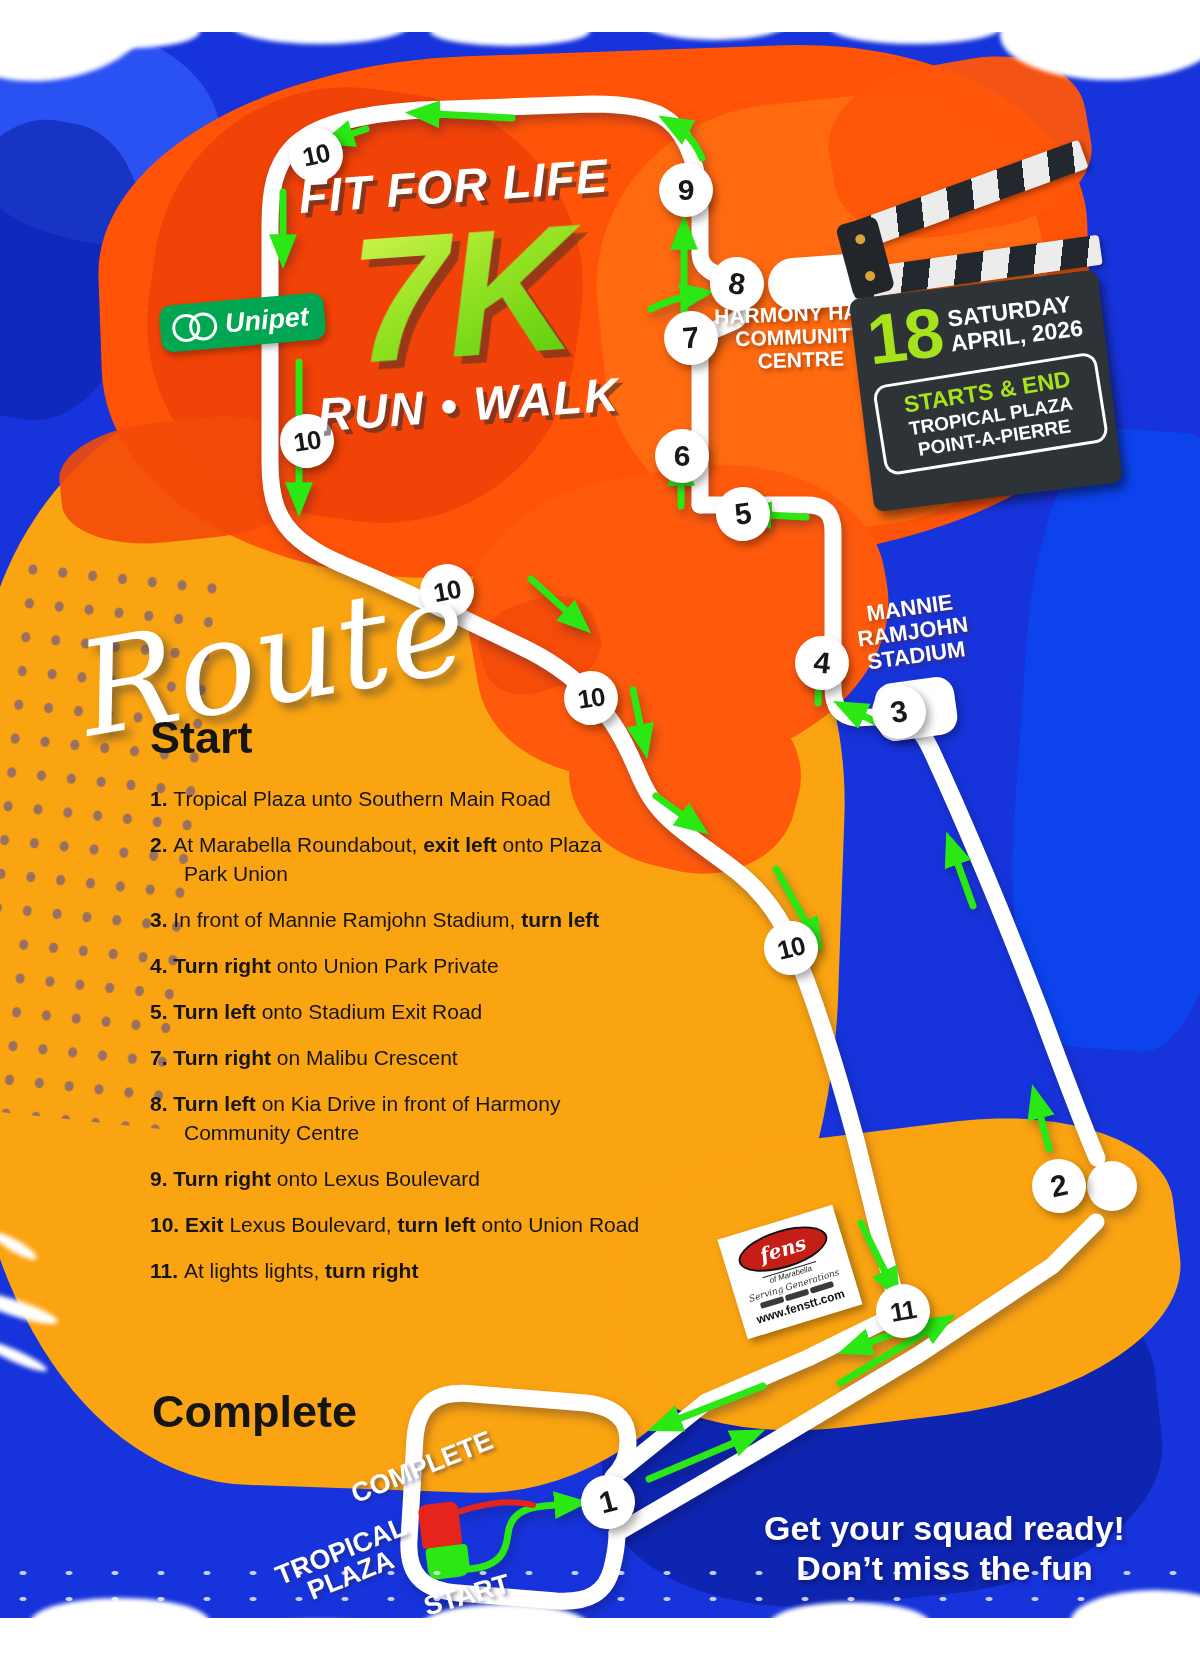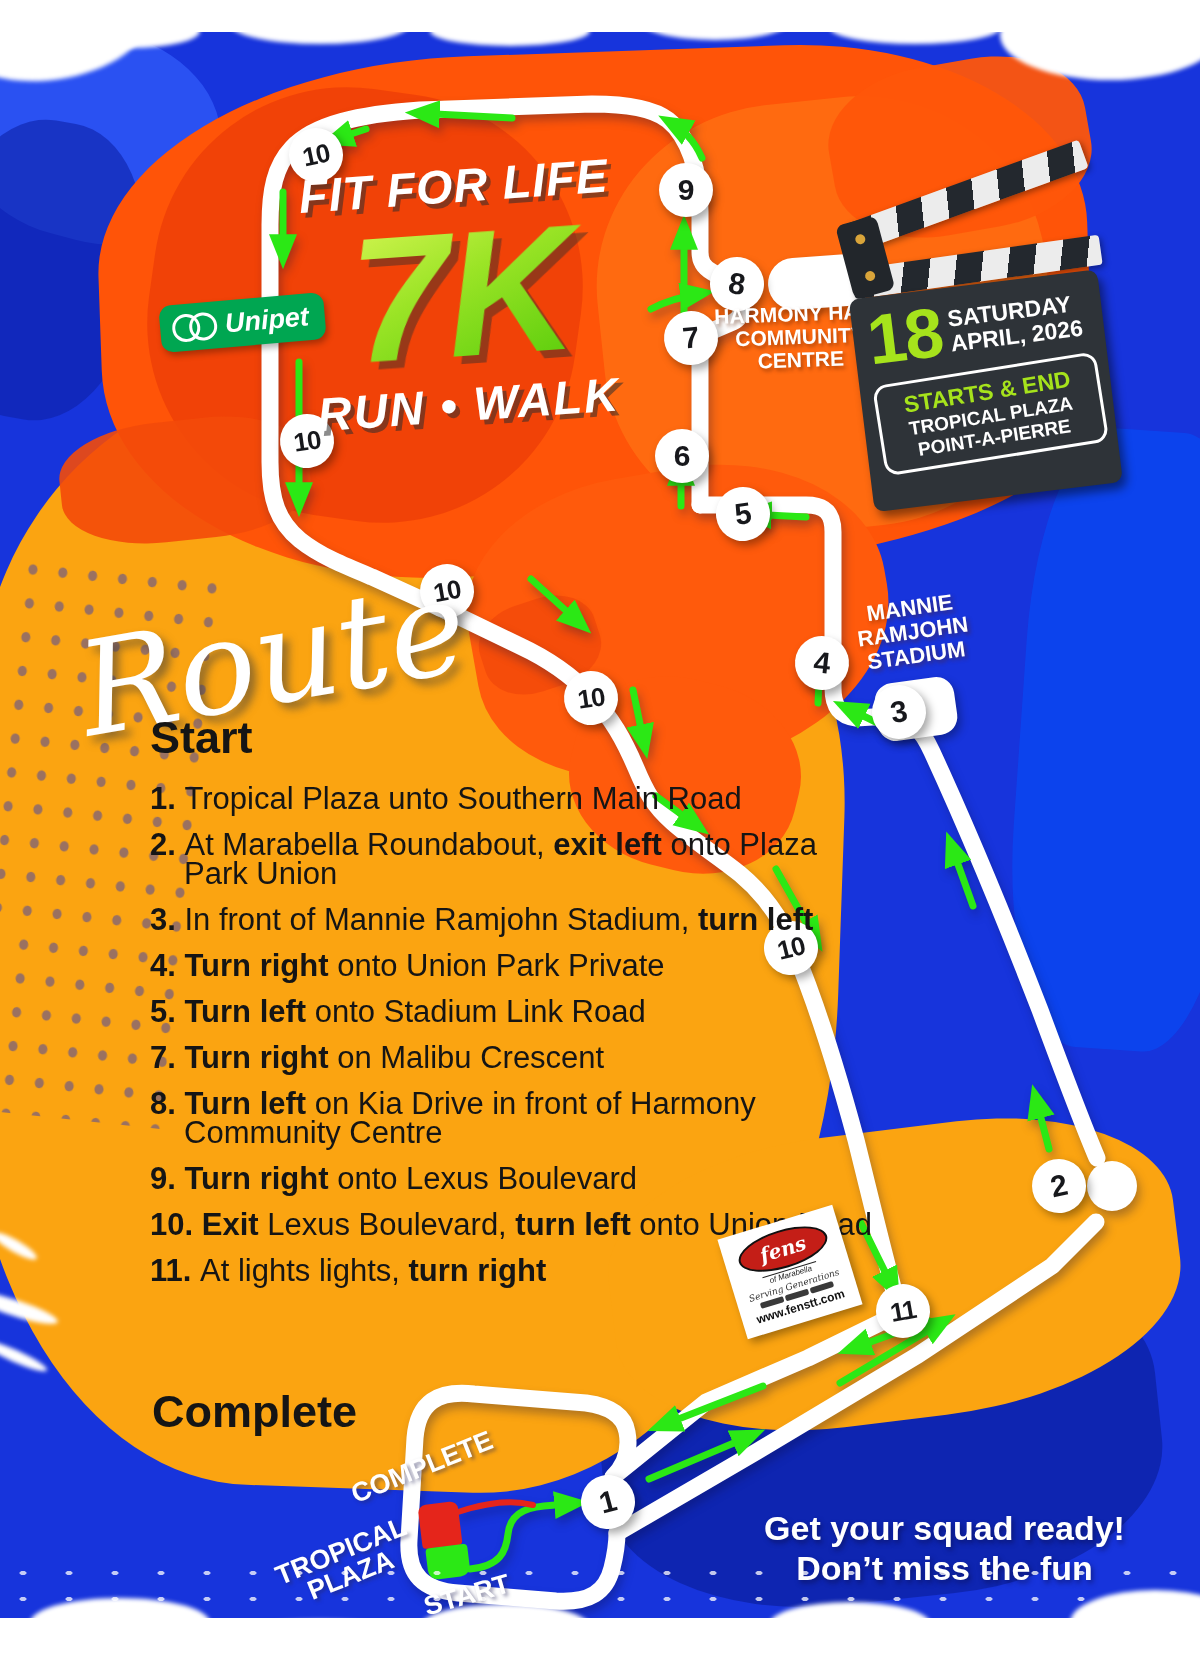--- a/index.html
+++ b/index.html
@@ -63,21 +63,21 @@
   .venue-box{margin-top:10px;border:3px solid #fff;border-radius:14px;text-align:center;
              padding:7px 6px;transform:rotate(-2deg);}
   .venue-box .vb1{color:#A6E31C;font-weight:bold;font-size:23px;}
   .venue-box .vb2{color:#fff;font-weight:bold;font-size:19px;line-height:1.15;}
   
   .route-script{position:absolute;left:78px;top:582px;z-index:8;color:#fff;
                 font-family:"DejaVu Serif",serif;font-style:italic;font-size:130px;
                 transform:rotate(-10deg);text-shadow:5px 7px 8px rgba(60,60,60,.55);}
   .dir-wrap{position:absolute;left:150px;top:712px;width:600px;z-index:8;color:#151515;}
   .dir-heading{font-size:45px;font-weight:bold;margin-bottom:20px;letter-spacing:0;}
-  .dir-item{font-size:31px;line-height:29px;margin-bottom:17px;
+  .dir-item{font-size:21px;line-height:29px;margin-bottom:17px;
             padding-left:34px;text-indent:-34px;white-space:nowrap;}
   .dir-item .dir-num{font-weight:bold;}
   .dir-item .b{font-weight:bold;}
   .complete-heading{position:absolute;left:152px;top:1386px;z-index:8;color:#151515;
                     font-size:45px;font-weight:bold;}
   
   .map-lab{position:absolute;z-index:8;color:#fff;font-weight:bold;font-size:27px;
            text-shadow:2px 3px 4px rgba(40,40,90,.5);}
   .blk{position:absolute;z-index:6;}
   
@@ -276,21 +276,21 @@
   </div>
 
   <div class="route-script">Route</div>
   <div class="dir-wrap">
     <div class="dir-heading">Start</div>
     <div id="dir-list">
         <div class="dir-item"><span class="dir-num">1. </span><span>Tropical Plaza unto Southern Main Road</span></div>
         <div class="dir-item"><span class="dir-num">2. </span><span>At Marabella Roundabout, </span><span class="b">exit left</span><span> onto Plaza</span><br><span>Park Union</span></div>
         <div class="dir-item"><span class="dir-num">3. </span><span>In front of Mannie Ramjohn Stadium, </span><span class="b">turn left</span></div>
         <div class="dir-item"><span class="dir-num">4. </span><span class="b">Turn right</span><span> onto Union Park Private</span></div>
-        <div class="dir-item"><span class="dir-num">5. </span><span class="b">Turn left</span><span> onto Stadium Link Road</span></div>
+        <div class="dir-item"><span class="dir-num">5. </span><span class="b">Turn left</span><span> onto Stadium Exit Road</span></div>
         <div class="dir-item"><span class="dir-num">7. </span><span class="b">Turn right</span><span> on Malibu Crescent</span></div>
         <div class="dir-item"><span class="dir-num">8. </span><span class="b">Turn left</span><span> on Kia Drive in front of Harmony</span><br><span>Community Centre</span></div>
         <div class="dir-item"><span class="dir-num">9. </span><span class="b">Turn right</span><span> onto Lexus Boulevard</span></div>
         <div class="dir-item"><span class="dir-num">10. </span><span class="b">Exit</span><span> Lexus Boulevard, </span><span class="b">turn left</span><span> onto Union Road</span></div>
         <div class="dir-item"><span class="dir-num">11. </span><span>At lights lights, </span><span class="b">turn right</span></div>
       </div>
   </div>
   <div class="complete-heading">Complete</div>
 
   <div class="map-lab" style="left:347px;top:1452px;transform:rotate(-22deg);">COMPLETE</div>

